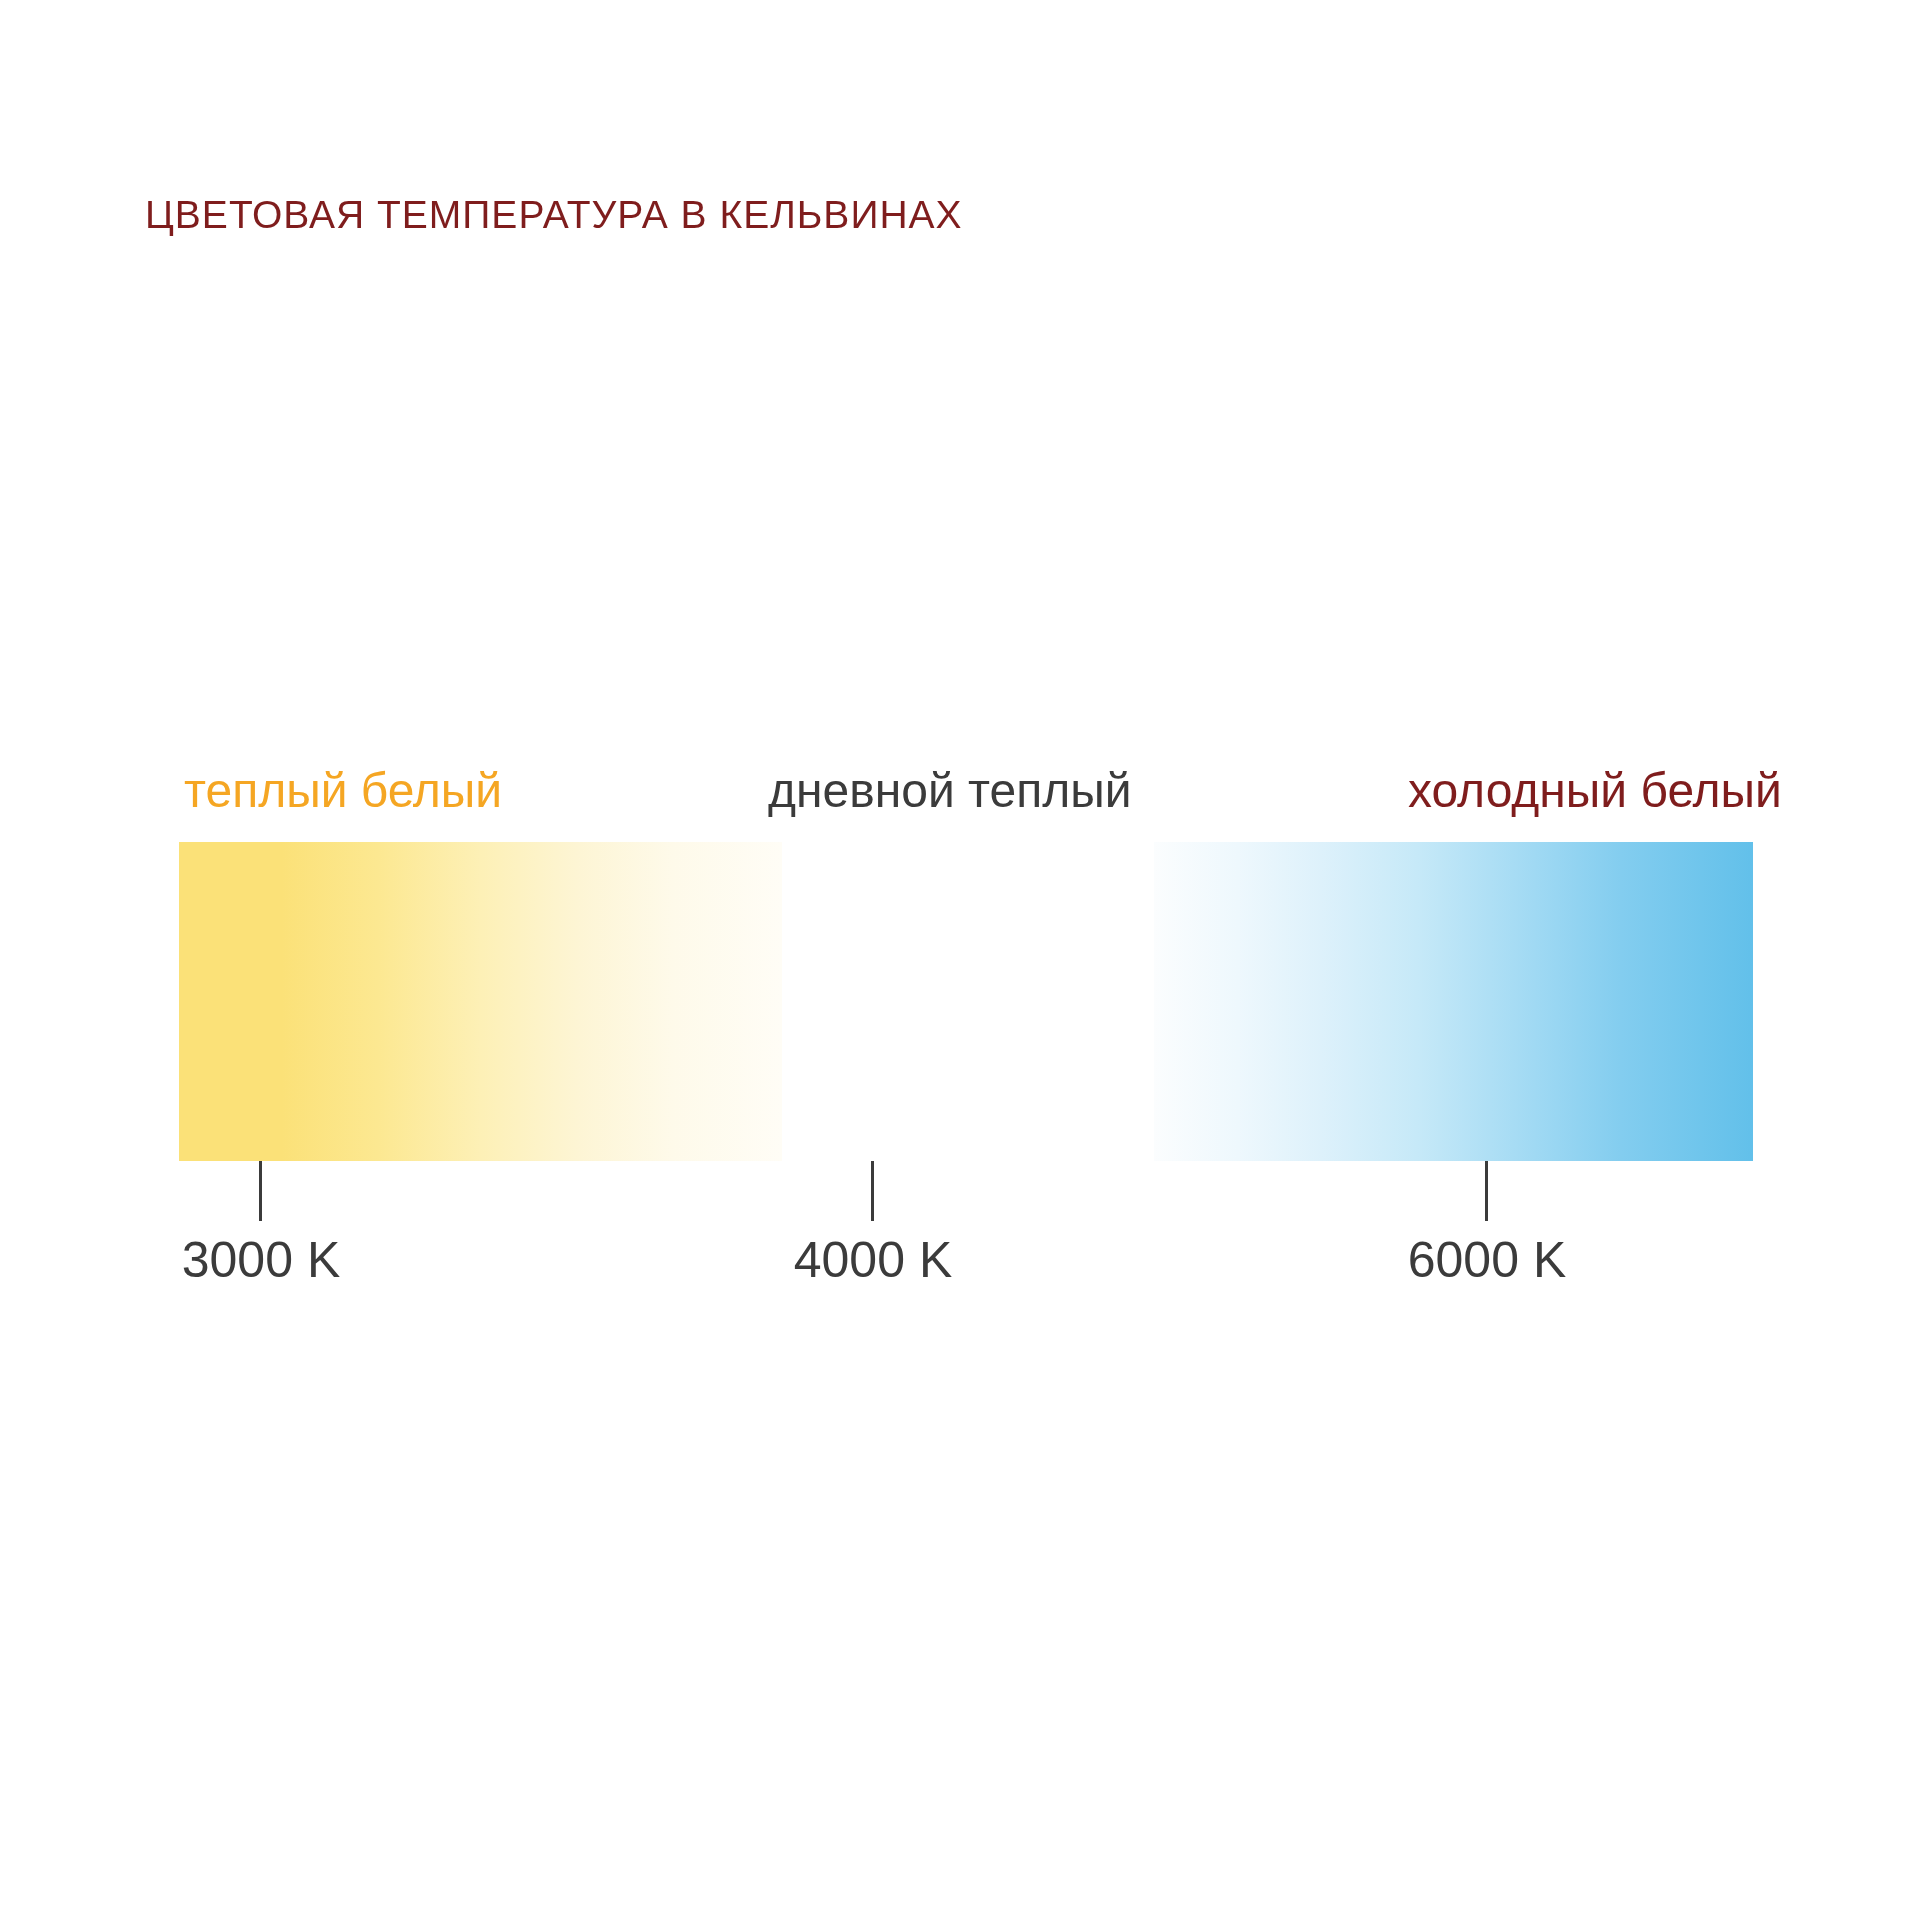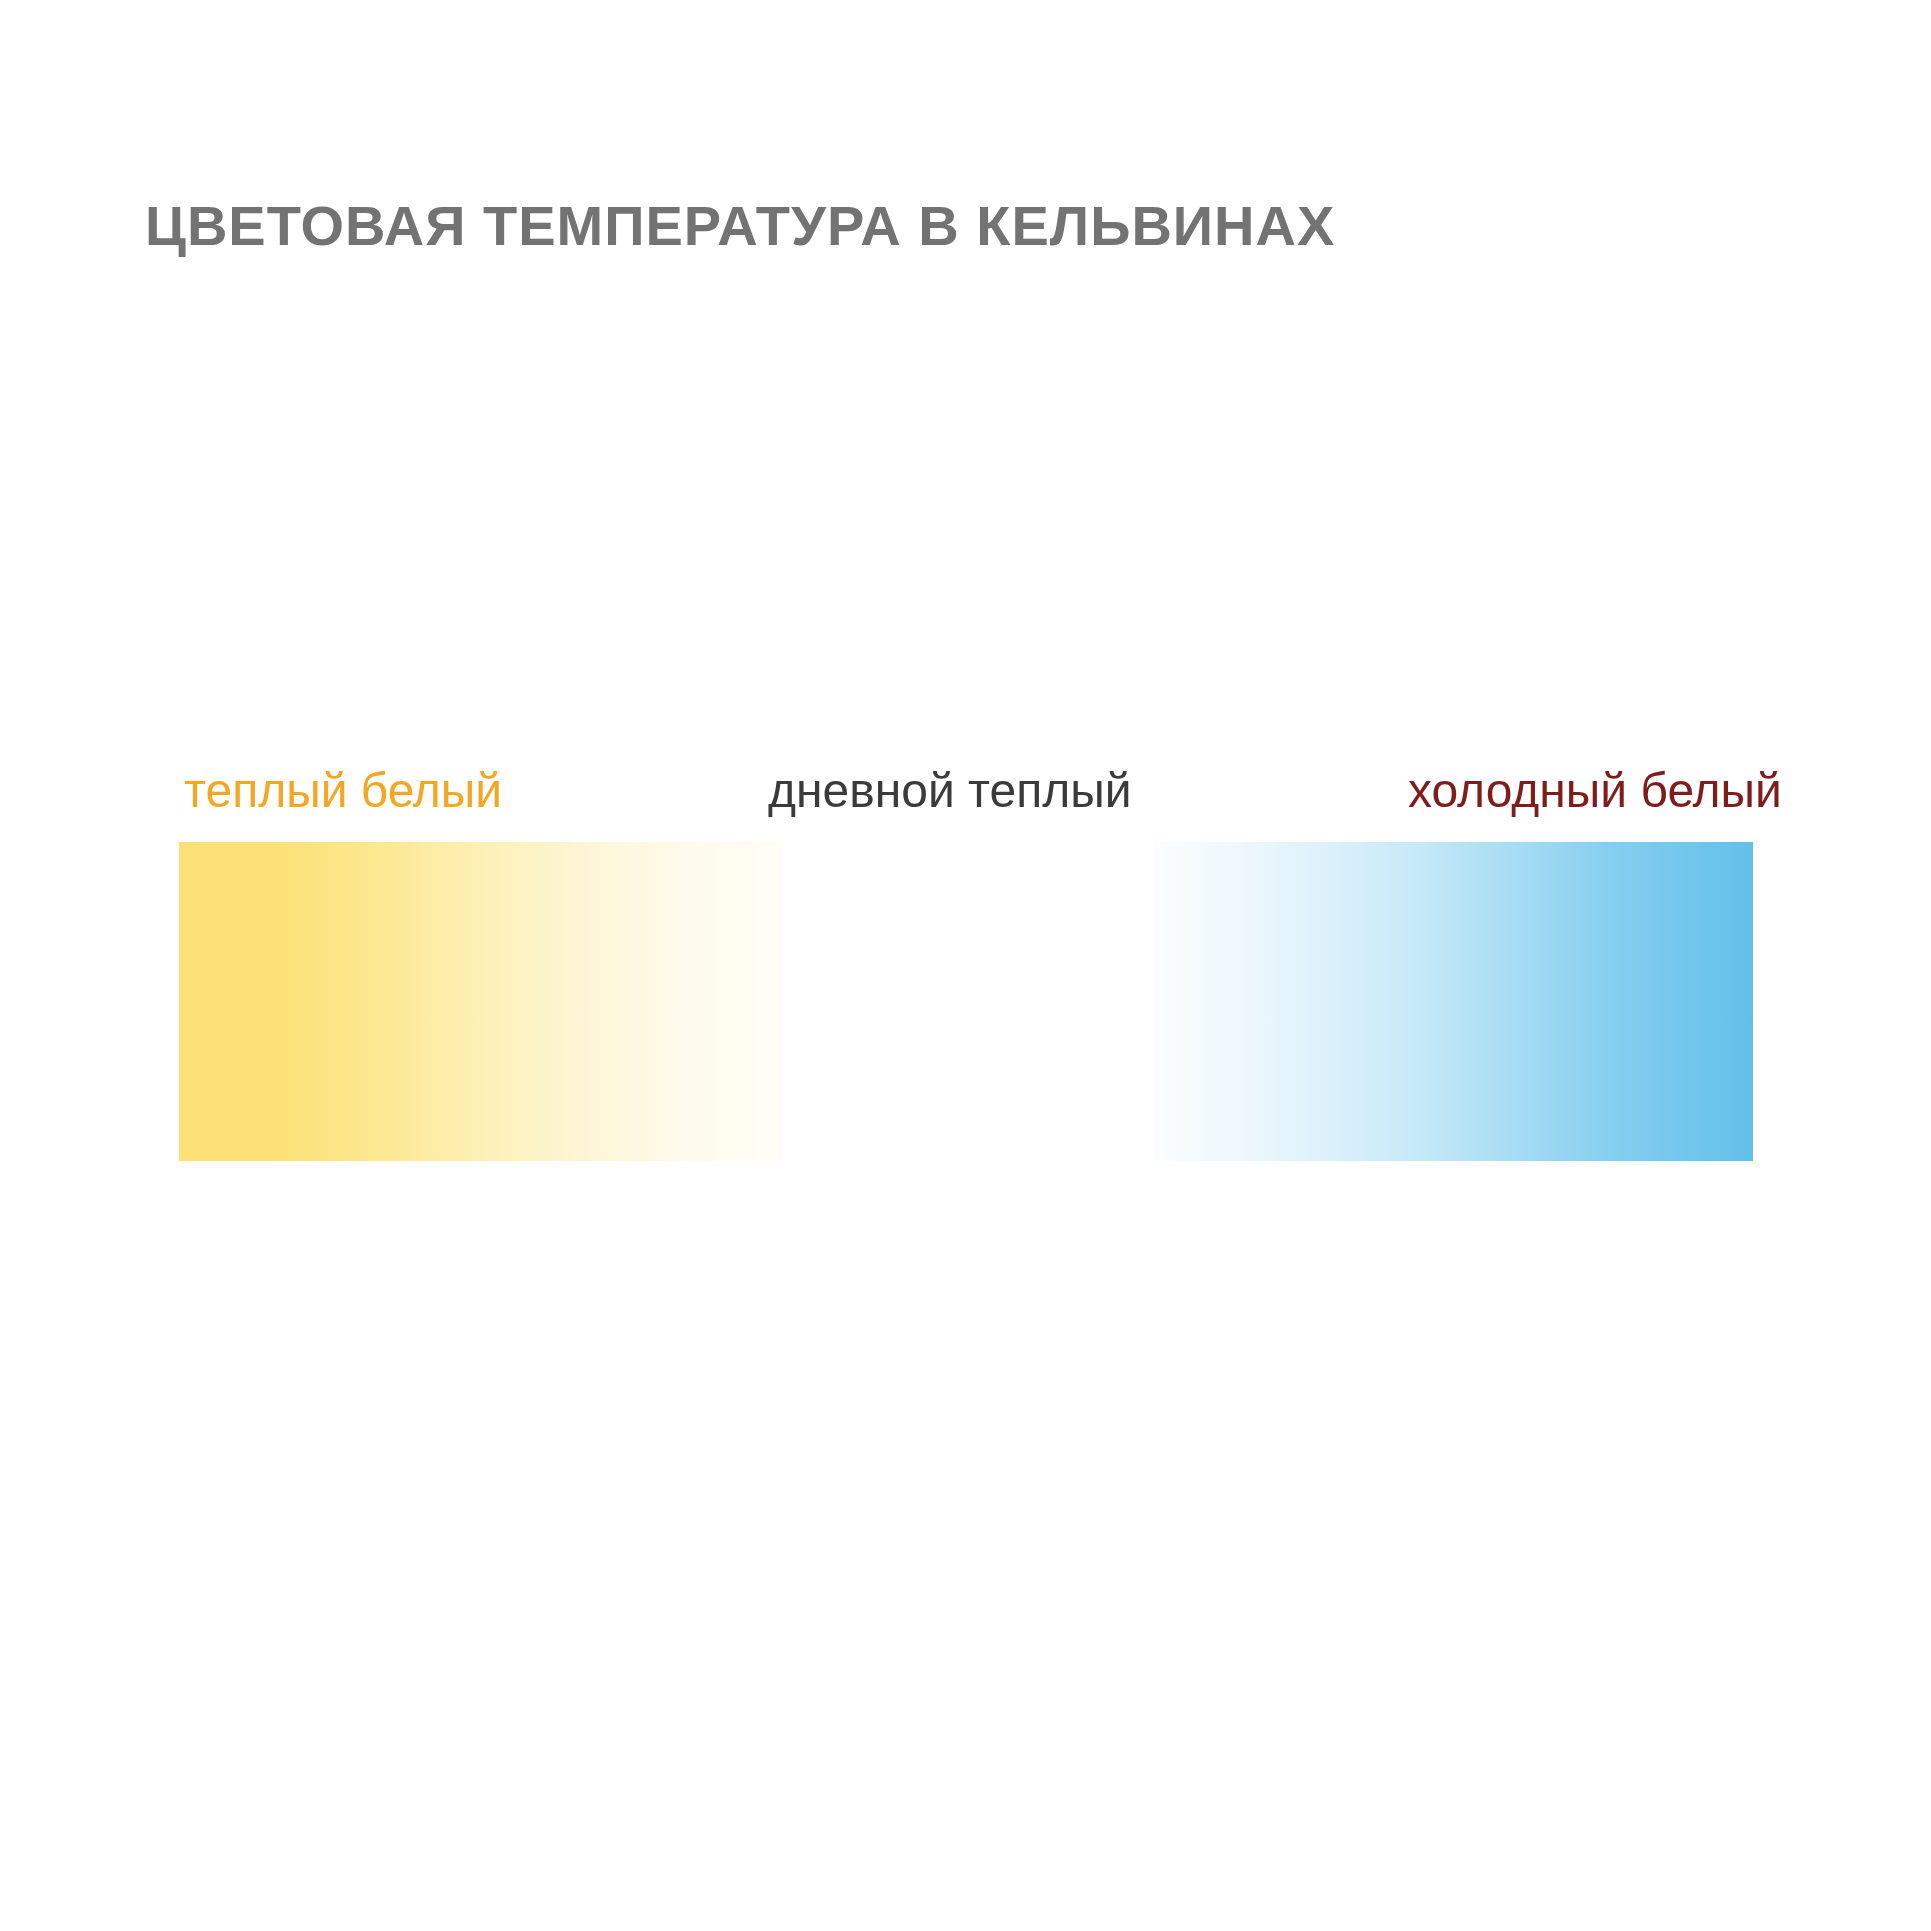--- a/index.html
+++ b/index.html
@@ -19,24 +19,24 @@
     position: absolute;
     inset: 0;
     background: #ffffff;
   }
 
   
   .title {
     position: absolute;
     left: 145px;
     top: 193px;
-    font-size: 56px;
-    font-weight: bold;
+    font-size: 39px;
+    font-weight: normal;
     letter-spacing: 1px;
-    color: #737373;
+    color: #7f1d1d;
     white-space: nowrap;
   }
 
   
   .diagram {
     position: absolute;
     left: 145px;
     top: 763px;
     width: 1641px;
     height: 541px;
@@ -138,16 +138,25 @@
       <div class="label label-warm">теплый белый</div>
       <div class="label label-day">дневной теплый</div>
       <div class="label label-cool">холодный белый</div>
     </div>
 
     <div class="bars">
       <div class="bar bar-warm"></div>
       <div class="bar bar-cool"></div>
     </div>
 
+    <div class="ticks">
+      <div class="tick tick-3000"></div>
+      <div class="tick tick-4000"></div>
+      <div class="tick tick-6000"></div>
+
+      <div class="kvalue k-3000">3000 K</div>
+      <div class="kvalue k-4000">4000 K</div>
+      <div class="kvalue k-6000">6000 K</div>
+    </div>
 
   </div>
 </div>
 
 
 </body></html>

